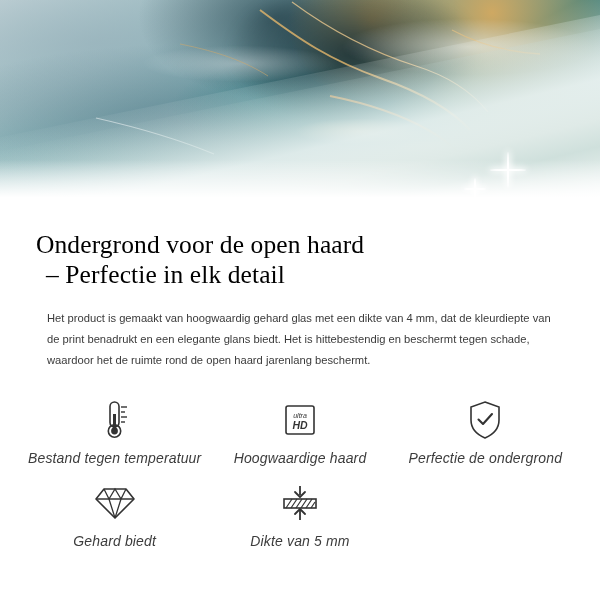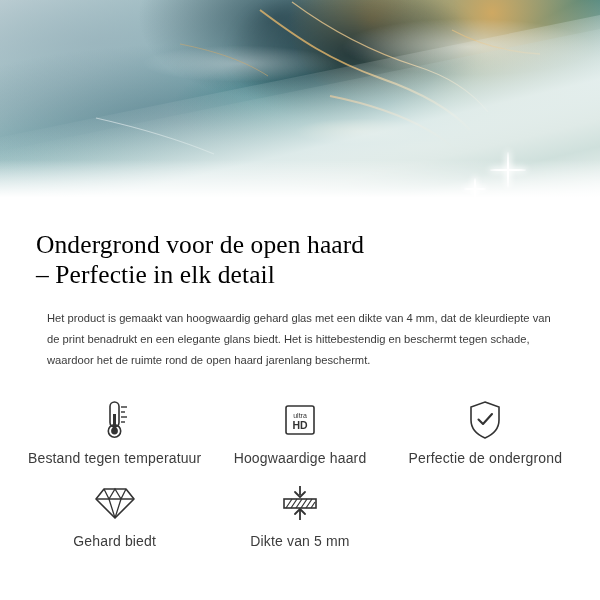--- a/index.html
+++ b/index.html
@@ -118,21 +118,21 @@
   }
   .headline {
     font-family: "Liberation Serif", serif;
     font-size: 25.5px;
     line-height: 30px;
     color: #000000;
     font-weight: 400;
     margin: 0 0 18px 0;
     letter-spacing: 0.1px;
   }
-  .headline .l2 { display: block; }
+  .headline .l2 { display: block; margin-left: 10px; }
   .body-copy {
     font-family: "Liberation Sans", sans-serif;
     font-size: 11.2px;
     line-height: 21px;
     color: #3a3a3a;
     margin: 11px;
     max-width: 530px;
   }
 
   
@@ -142,20 +142,21 @@
     display: grid;
     grid-template-columns: repeat(3, 1fr);
     row-gap: 16px;
   }
   .feature {
     display: flex;
     flex-direction: column;
     align-items: center;
     justify-content: flex-start;
     text-align: center;
+    font-style: italic;
   }
   .feature .icon-box {
     height: 46px;
     display: flex;
     align-items: center;
     justify-content: center;
     margin-bottom: 9px;
   }
   .feature .caption {
     font-size: 14px;

